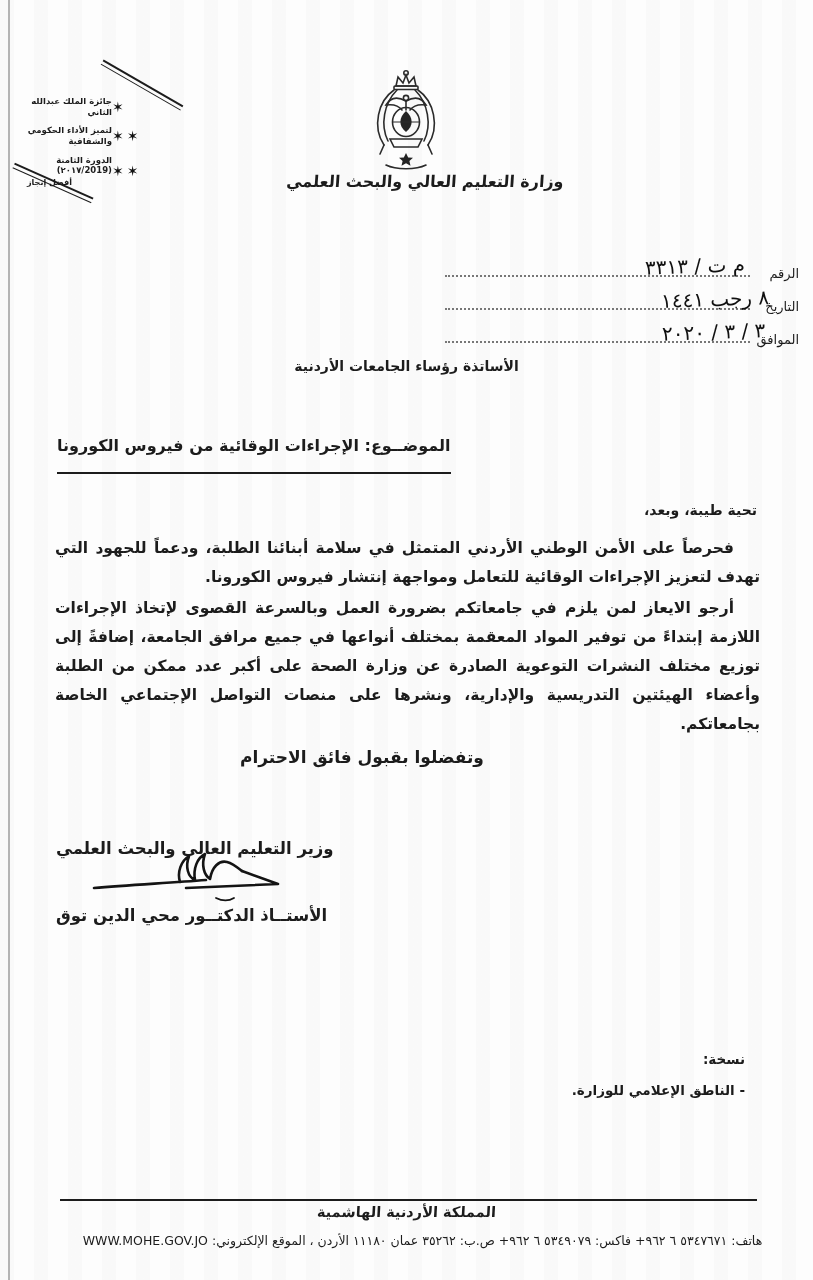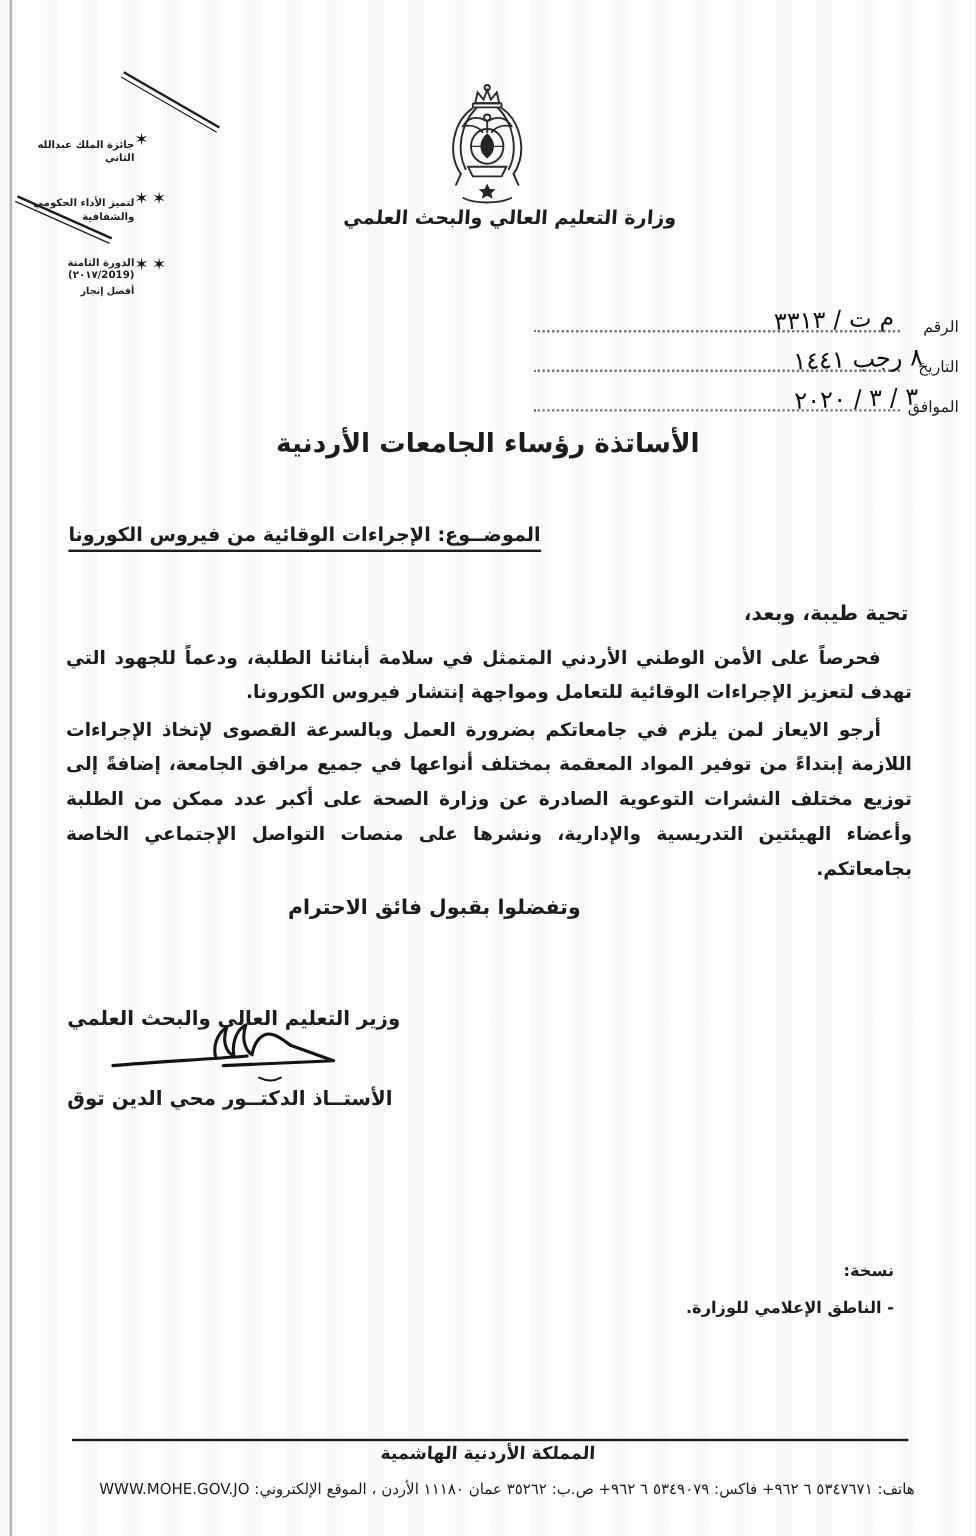--- a/index.html
+++ b/index.html
@@ -12,43 +12,43 @@
   .scan-edge{position:absolute;left:8px;top:0;width:2px;height:100%;background:#b3b3b3;}
 
   
   .stamp{position:absolute;top:96px;left:22px;width:140px;}
   .stamp-swoosh{position:absolute;height:3px;border-top:2px solid #1c1c1c;border-bottom:1px solid #1c1c1c;}
   .swoosh-top{width:92px;left:74px;top:-14px;transform:rotate(30deg);}
   .swoosh-bottom{width:86px;left:-12px;top:84px;transform:rotate(24deg);}
   .stamp-rows{display:flex;flex-direction:column;gap:8px;}
   .stamp-row{display:flex;align-items:center;}
   .stamp-stars{width:50px;direction:ltr;text-align:left;font-size:14px;line-height:1;letter-spacing:3px;color:#111;}
-  .stamp-text{flex:1;text-align:right;font-size:8.5px;font-weight:bold;line-height:1.25;padding-left:5px;margin-top:20px;}
-  .stamp-sub{text-align:right;font-size:8px;margin-top:2px;}
+  .stamp-text{flex:1;text-align:right;font-size:8.5px;font-weight:bold;line-height:1.25;padding-left:5px;}
+  .stamp-sub{text-align:left;font-size:8px;margin-top:2px;}
 
   
   .emblem{position:absolute;top:68px;left:352px;width:108px;height:114px;}
   .ministry-name{position:absolute;top:172px;left:280px;width:290px;text-align:center;
     font-size:16px;font-weight:bold;transform:skewX(-4deg);}
 
   
   .ref-block{position:absolute;top:248px;left:445px;right:14px;}
   .ref-row{position:relative;display:flex;align-items:flex-end;height:33px;}
   .ref-label{font-size:13px;width:46px;text-align:right;margin-top:46px;}
   .ref-line{flex:1;border-bottom:2px dotted #777;margin-bottom:4px;margin-right:3px;}
   .ref-value{position:absolute;bottom:3px;font-size:20px;transform:rotate(-2deg);color:#101010;}
   .rv1{right:54px;}
   .rv2{right:30px;}
   .rv3{right:34px;letter-spacing:2px;}
 
   
-  .recipient-title{position:absolute;top:358px;left:0;right:0;text-align:center;font-size:22px;font-weight:bold;}
+  .recipient-title{position:absolute;top:358px;left:0;right:0;text-align:center;font-size:14px;font-weight:bold;}
   .subject{position:absolute;top:436px;left:57px;font-size:16px;font-weight:bold;
-    border-bottom:2.5px solid #1c1c1c;padding-bottom:3px;text-align:right;}
-  .greeting{position:absolute;top:502px;right:56px;font-size:17px;font-weight:bold;}
+    border-bottom:2.5px solid #1c1c1c;padding-bottom:17px;text-align:right;}
+  .greeting{position:absolute;top:502px;right:56px;font-size:14px;font-weight:bold;}
   .para{position:absolute;right:53px;left:55px;font-size:15.5px;line-height:29px;
     text-align:justify;text-indent:26px;font-weight:bold;}
   .para1{top:534px;}
   .para2{top:594px;}
   .closing{position:absolute;top:747px;left:240px;font-size:17px;font-weight:bold;}
 
   
   .sig-title{position:absolute;top:806px;left:56px;font-size:16.5px;font-weight:bold;margin-top:33px;}
   .sig-svg{position:absolute;top:848px;left:88px;width:200px;height:58px;}
   .sig-name{position:absolute;top:906px;left:56px;font-size:16.5px;font-weight:bold;}

